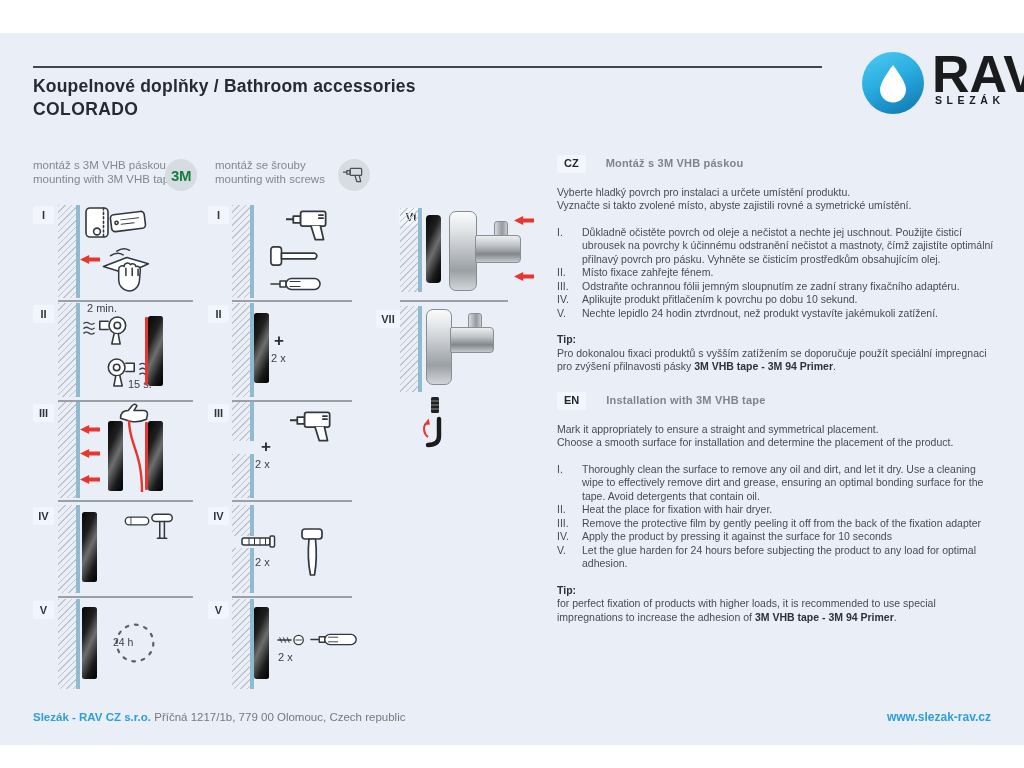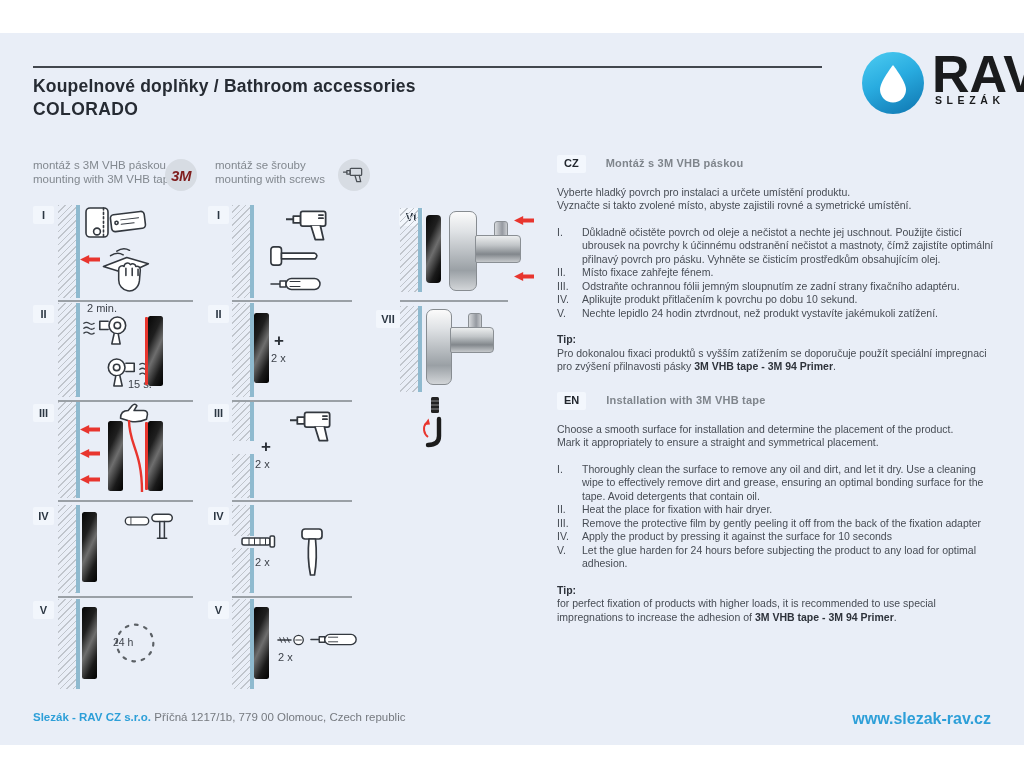--- a/index.html
+++ b/index.html
@@ -17,21 +17,21 @@
   .logo{position:absolute;left:862px;top:52px;width:155px;height:66px;}
   .logo-circle{position:absolute;left:0;top:0;width:62px;height:62px;border-radius:50%;
      background:linear-gradient(155deg,#4ecdf2 0%,#29ace0 45%,#0e74af 100%);}
   .logo-rav{position:absolute;left:70px;top:-4px;font-size:52px;font-weight:800;color:#1a1b1d;line-height:1;}
   .logo-sub{position:absolute;left:73px;top:42px;font-size:10.5px;font-weight:700;letter-spacing:4.6px;color:#1a1b1d;}
 
   
   .mhead{position:absolute;font-size:11.5px;line-height:14px;color:#82888f;font-weight:500;}
   .badge-circle{position:absolute;width:32px;height:32px;border-radius:50%;background:#d7dce3;
      display:flex;align-items:center;justify-content:center;}
-  .badge-3m-text{color:#7f1d1d;font-weight:900;font-style:italic;font-size:15px;letter-spacing:-.5px;}
+  .badge-3m-text{color:#15803d;font-weight:900;font-size:15px;letter-spacing:-.5px;}
 
   
   .stepb{position:absolute;width:21px;height:18px;background:#f2f6fc;color:#2b3642;font-size:11px;
      font-weight:700;display:flex;align-items:center;justify-content:center;border-radius:2px;}
   .wall{position:absolute;width:18px;border-right:4px solid #8fbacf;
      background:repeating-linear-gradient(135deg,#c0c5cc 0,#c0c5cc 1.3px,rgba(0,0,0,0) 1.3px,rgba(0,0,0,0) 4.6px);}
   .sep{position:absolute;height:1.5px;background:#9aa0a6;}
   .bar{position:absolute;border-radius:2.5px;
      background:linear-gradient(115deg,#060606 0%,#1f1f1f 30%,#6e6e6e 52%,#1a1a1a 78%,#000 100%);}
   .red-left::before{content:"";position:absolute;left:-3.5px;top:1px;bottom:1px;width:3px;background:#e8352e;border-radius:1px;}
@@ -57,21 +57,21 @@
   .stepit{display:flex;}
   .stepit .n{width:25px;flex:none;}
   .stepit .t{flex:1;}
   .tip{margin-top:13px;}
   .tiplabel{font-weight:700;color:#2e333b;}
   .tiptext b{color:#2e333b;}
 
   
   .footer-left{position:absolute;left:33px;top:711px;font-size:11.5px;color:#75797f;}
   .footer-left .co{color:#2d9fd8;font-weight:700;margin-top:10px;}
-  .footer-right{position:absolute;right:33px;top:710px;font-size:16px;font-weight:700;color:#2d9fd8;text-align:right;}
+  .footer-right{position:absolute;right:33px;top:710px;font-size:12px;font-weight:700;color:#2d9fd8;text-align:right;}
 </style>
 </head>
 <body>
 
 <div id="page">
   <div id="content-bg"></div>
 
   <div class="doc-hr"></div>
   <div class="doc-t1">Koupelnové doplňky / Bathroom accessories</div>
   <div class="doc-t2">COLORADO</div>
@@ -444,22 +444,22 @@
       <div class="tiptext"><span>Pro dokonalou fixaci produktů s vyšším zatížením se doporučuje použít speciální impregnaci pro zvýšení přilnavosti pásky </span><b>3M VHB tape - 3M 94 Primer</b><span>.</span></div>
     </div>
   </div>
 
   <div class="textcol" style="top:392px;">
     <div class="langrow">
       <span class="langb">EN</span>
       <span class="secthead">Installation with 3M VHB tape</span>
     </div>
     <div class="intro">
+      <div>Mark it appropriately to ensure a straight and symmetrical placement.</div>
       <div>Choose a smooth surface for installation and determine the placement of the product.</div>
-      <div>Mark it appropriately to ensure a straight and symmetrical placement.</div>
     </div>
     <div class="steplist">
       <div class="stepit">
           <span class="n">I.</span>
           <span class="t">Thoroughly clean the surface to remove any oil and dirt, and let it dry. Use a cleaning wipe to effectively remove dirt and grease, ensuring an optimal bonding surface for the tape. Avoid detergents that contain oil.</span>
         </div>
       <div class="stepit">
           <span class="n">II.</span>
           <span class="t">Heat the place for fixation with hair dryer.</span>
         </div>

